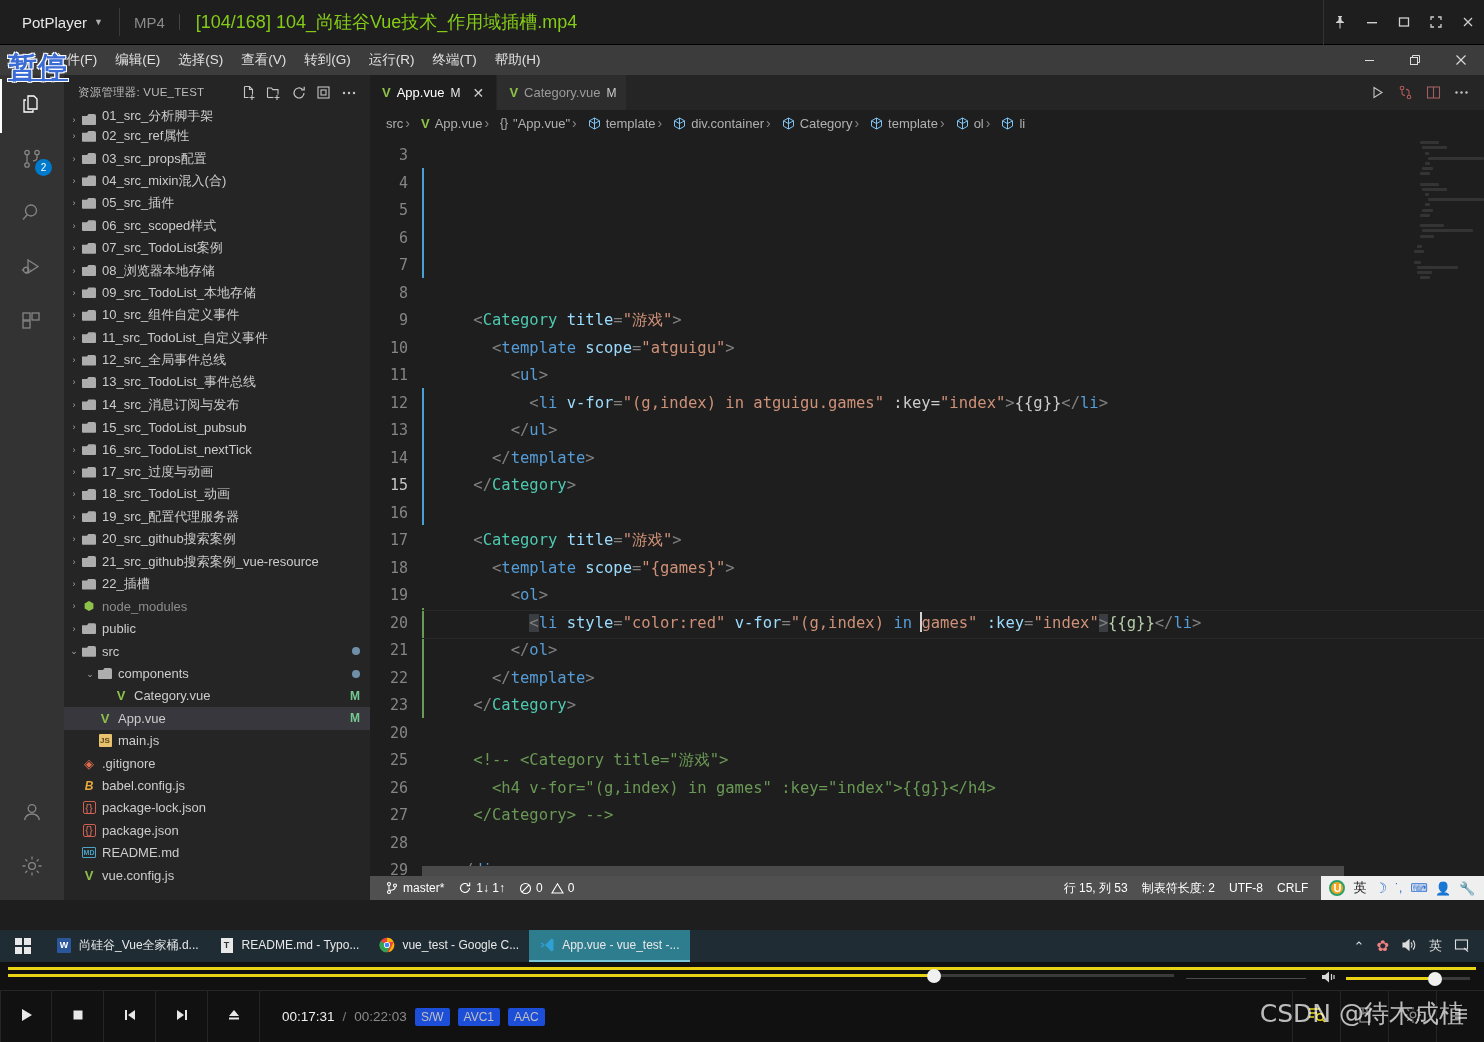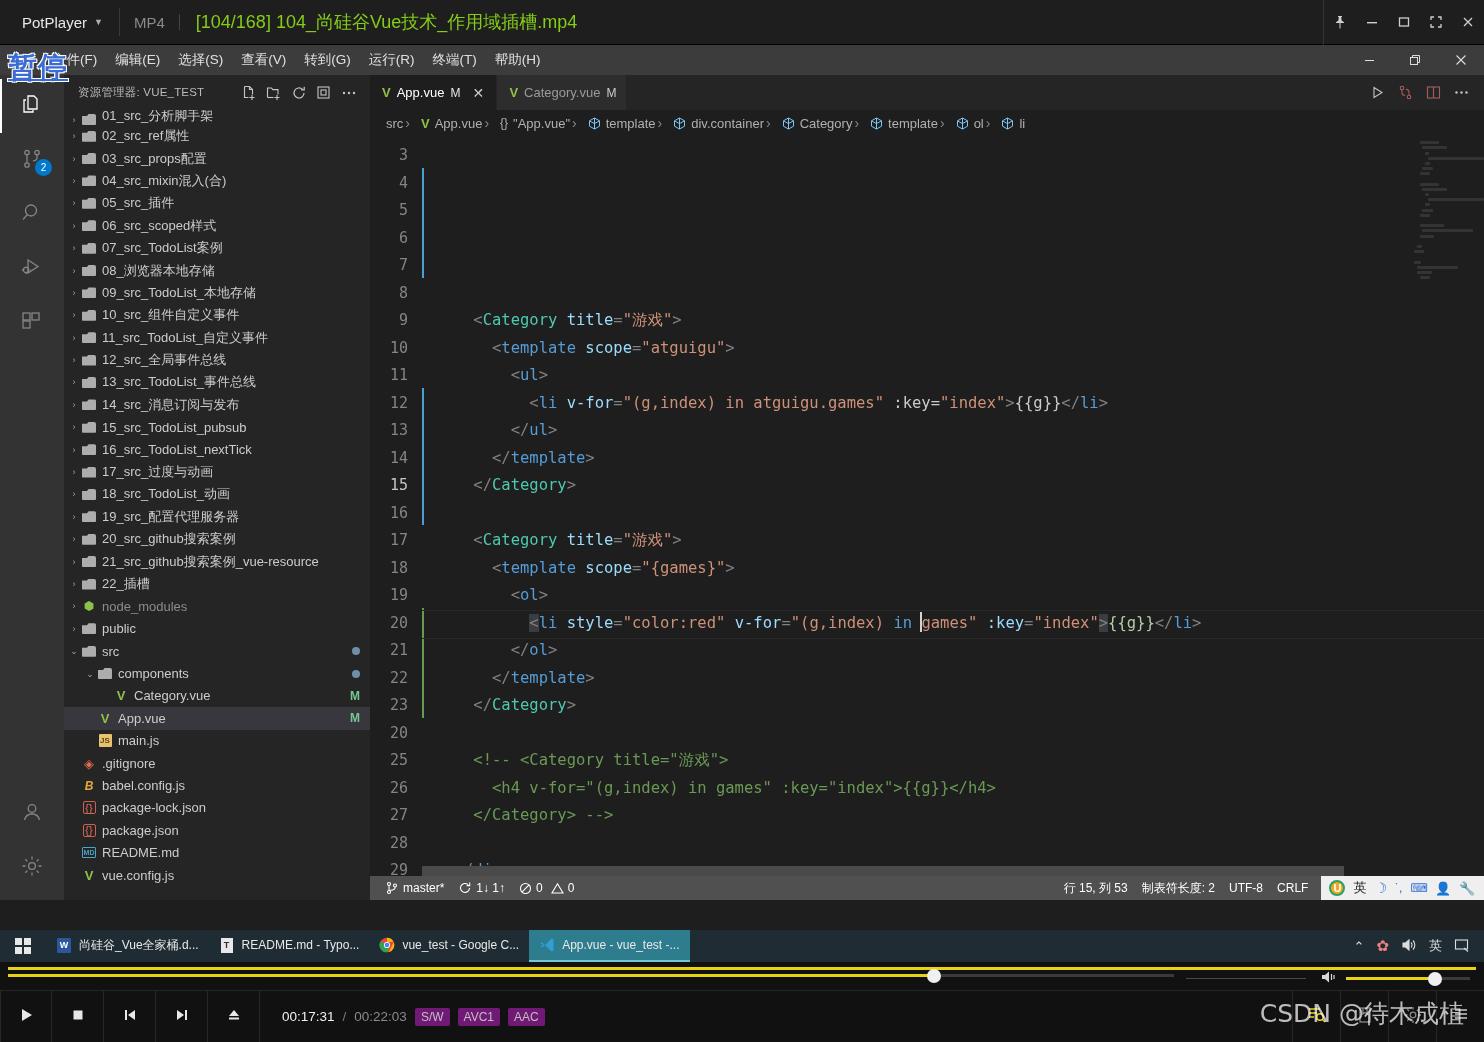--- a/index.html
+++ b/index.html
@@ -271,21 +271,21 @@
   .cbtn {
     width: 52px; height: 52px; display: flex; align-items: center; justify-content: center;
     color: #e0e0e0; border-right: 1px solid #262626;
   }
   .cbtn:first-child { border-left: 1px solid #262626; }
   .time-info { display: flex; align-items: center; gap: 8px; padding-left: 22px; font-size: 13.5px; }
   .t-cur { color: #f0f0f0; font-family: "Liberation Sans", sans-serif; }
   .t-sep { color: #7a7a7a; }
   .t-tot { color: #8a8a8a; }
   .chip {
-    background: #701a75; color: #c0c0c0; font-size: 12px; padding: 2px 6px; border-radius: 2px;
+    background: #1d4ed8; color: #c0c0c0; font-size: 12px; padding: 2px 6px; border-radius: 2px;
   }
   .right-ctrls { margin-left: auto; display: flex; align-items: center; height: 52px; }
   .rbtn {
     width: 48px; height: 52px; display: flex; align-items: center; justify-content: center;
     color: #c8c8c8; border-left: 1px solid #262626;
   }
   .rbtn.key { color: #e8d415; }
 
   
   .pause-ov {

